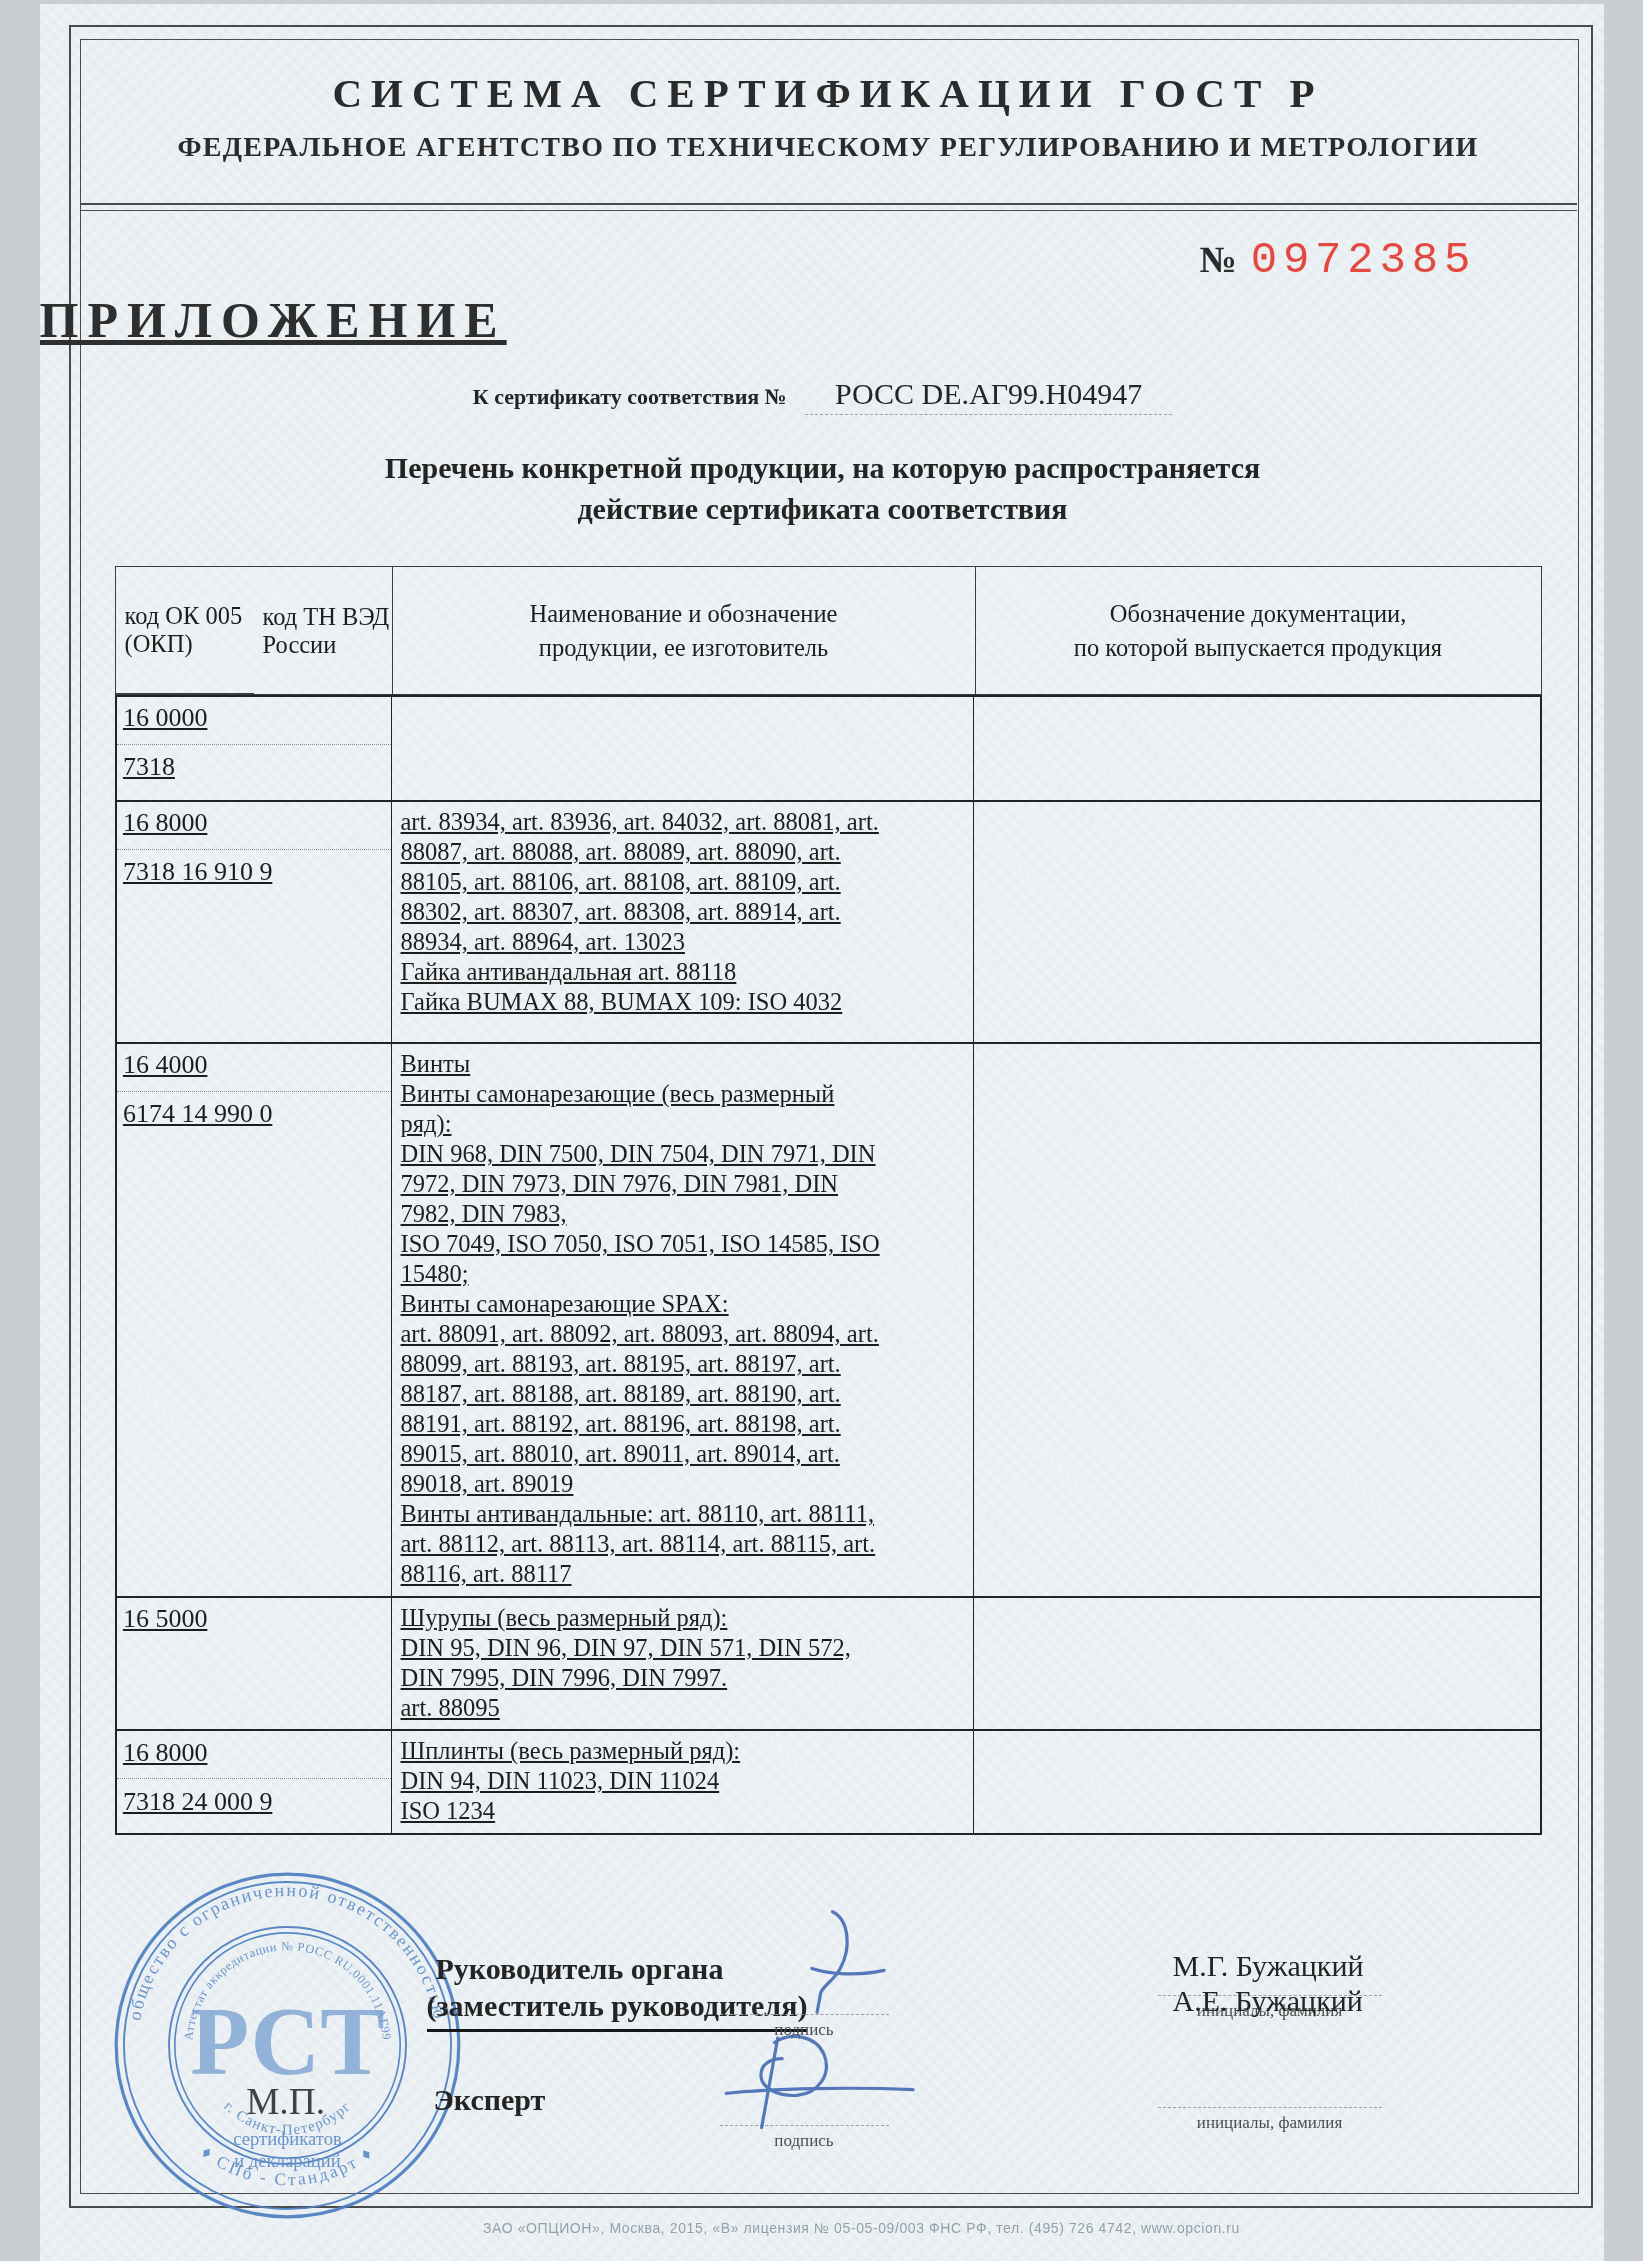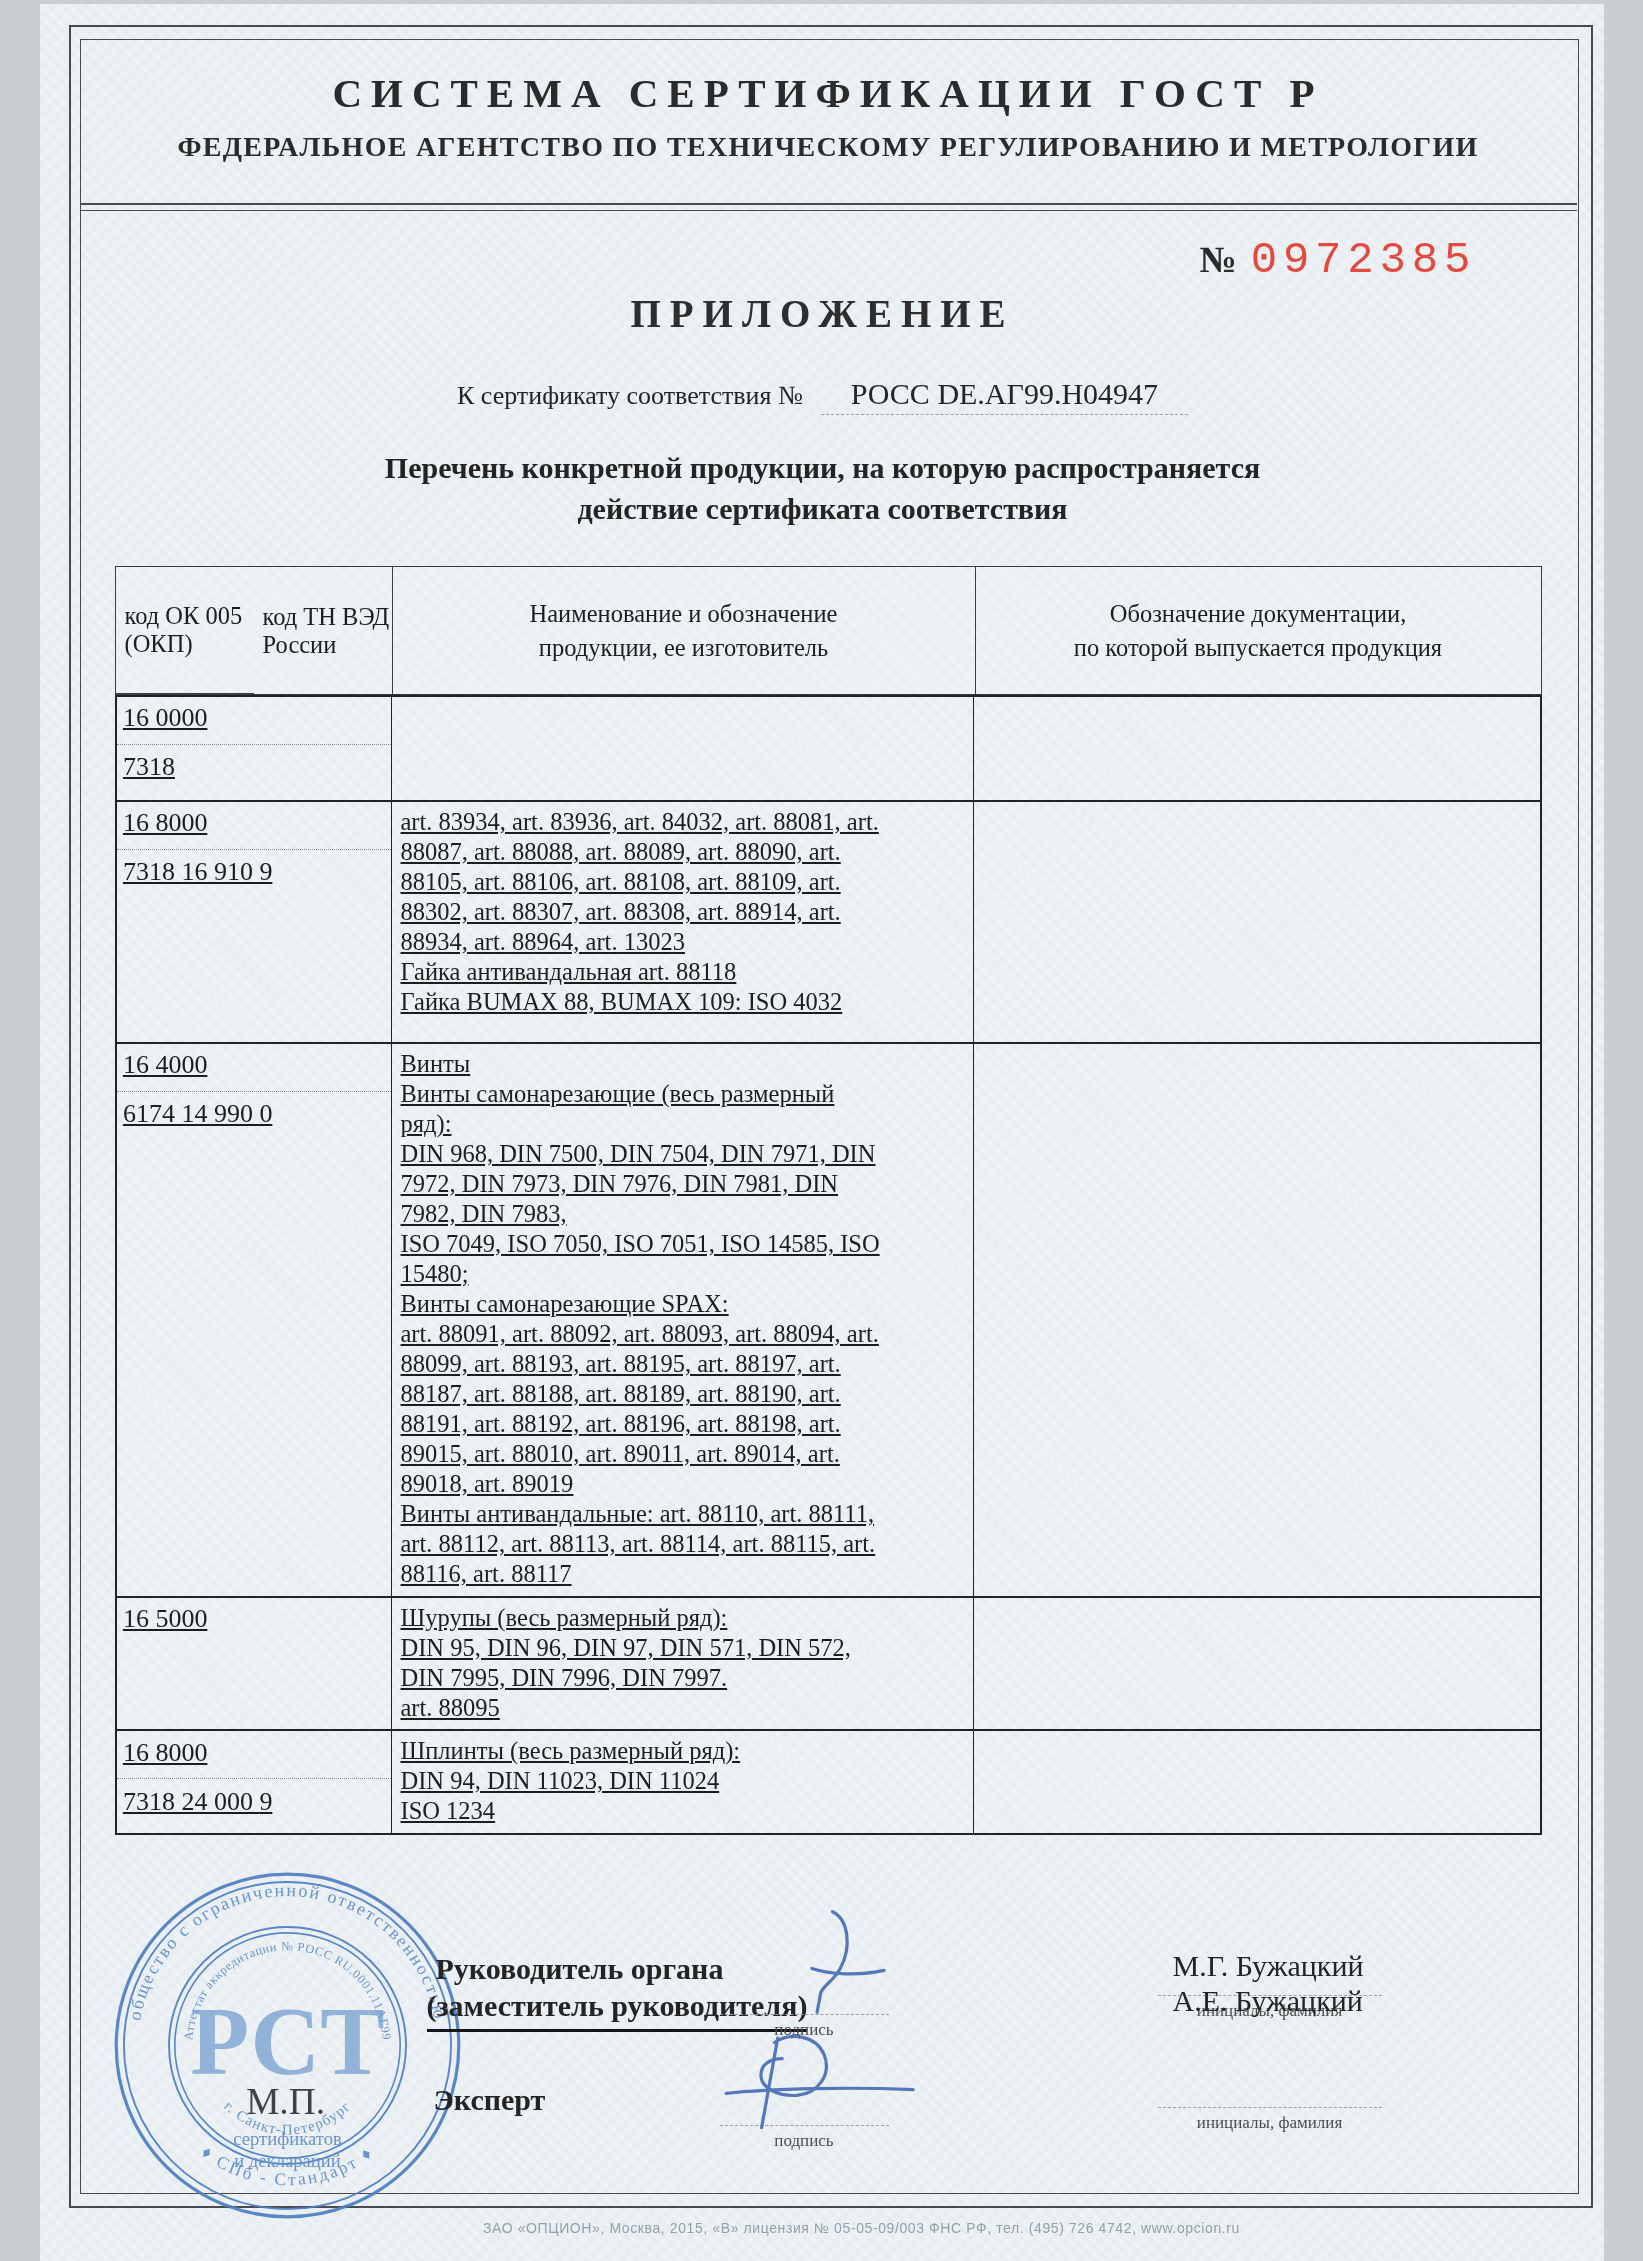--- a/index.html
+++ b/index.html
@@ -16,25 +16,25 @@
   .head-band{position:absolute; left:40px; top:37px; width:1497px; text-align:center;}
   .head-line1{margin-top:28px; font-size:41px; font-weight:700; letter-spacing:9px; color:#2b2b2b;}
   .head-line2{margin-top:14px; font-size:28px; font-weight:700; letter-spacing:1.3px; color:#2b2b2b;}
   .head-rule{position:absolute; left:40px; top:199px; width:1497px; height:5.2px;
              border-top:2.6px solid #4a4a48; border-bottom:1.9px solid #4a4a48;}
 
   .blank-no{position:absolute; left:1160px; top:231px; display:flex; align-items:baseline;}
   .blank-no .nom{font-size:37px; font-weight:700; color:#2b2b2b; margin-right:14px;}
   .blank-no .digits{font-family:"Liberation Mono", monospace; font-size:44px; letter-spacing:5.8px; color:#e2493f;}
 
-  .doc-title{position:absolute; left:0; top:287px; width:1566px; text-align:center;
-             font-size:39px; font-weight:600; letter-spacing:9px; color:#2e2e2e;}
+  .doc-title{position:absolute; left:0; top:287px; width:1566px; text-align:left;
+             font-size:50px; font-weight:600; letter-spacing:9px; color:#2e2e2e;text-decoration:underline;}
 
   .cert-line{position:absolute; left:0; top:373px; width:1566px; display:flex; justify-content:center; align-items:baseline;}
-  .cert-line .lbl{font-size:26px; font-weight:400; color:#242424;text-align:center;}
+  .cert-line .lbl{font-size:22px; font-weight:700; color:#242424;text-align:center;}
   .cert-line .num{font-size:30px; margin-left:18px; padding:0 30px 2.6px 30px; border-bottom:1.9px dashed #9aa3ab; color:#242424;}
 
   .subtitle{position:absolute; left:0; top:443px; width:1566px; text-align:center;
             font-size:30px; font-weight:700; line-height:41px; color:#242424; white-space:pre-line;}
 
   
   .tbl{position:absolute; left:75px; top:562px; width:1427px; box-sizing:border-box;}
   .tbl-head{display:flex; border:1.3px solid #3c3c3c; box-sizing:border-box; height:129px; background:rgba(255,255,255,.12);}
   .th{box-sizing:border-box; font-size:24.5px;}
   .th-c1{width:276px; display:flex; flex-direction:row;}

